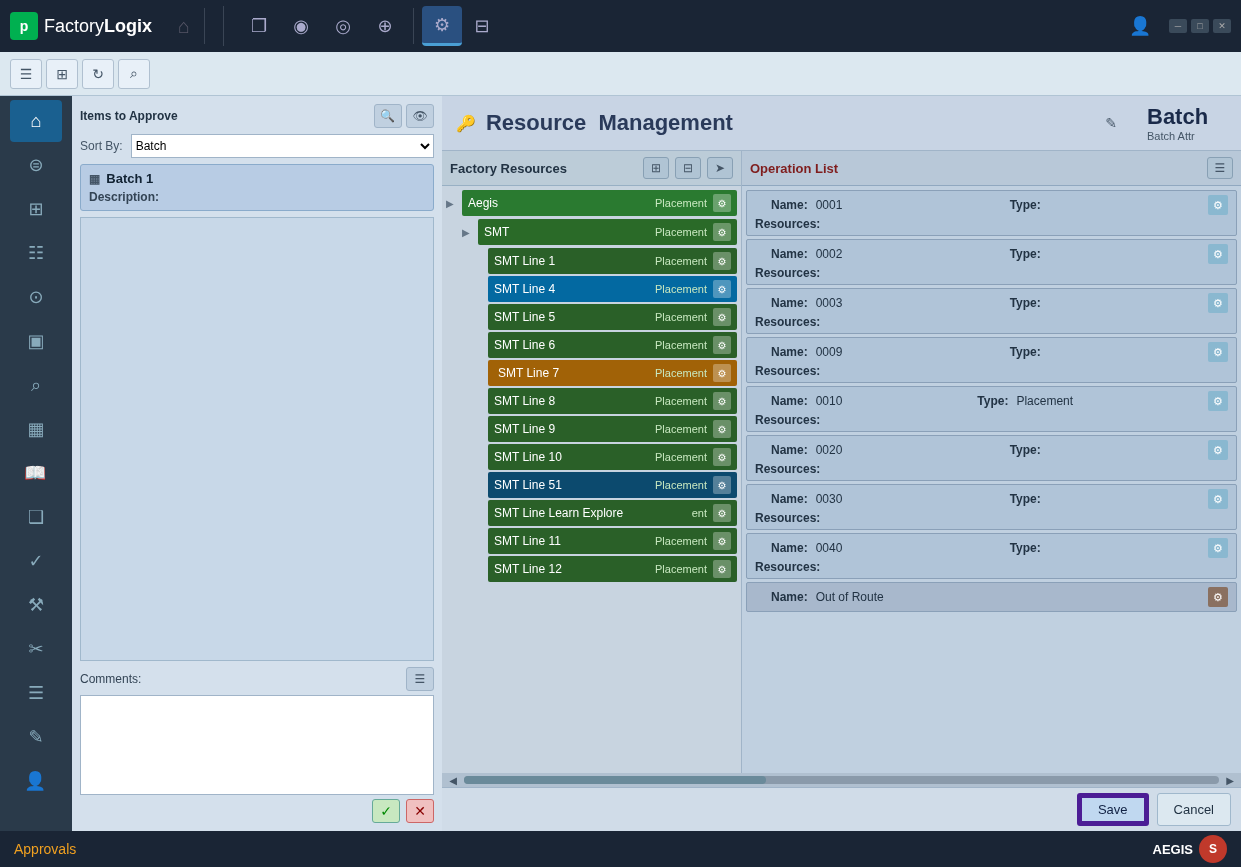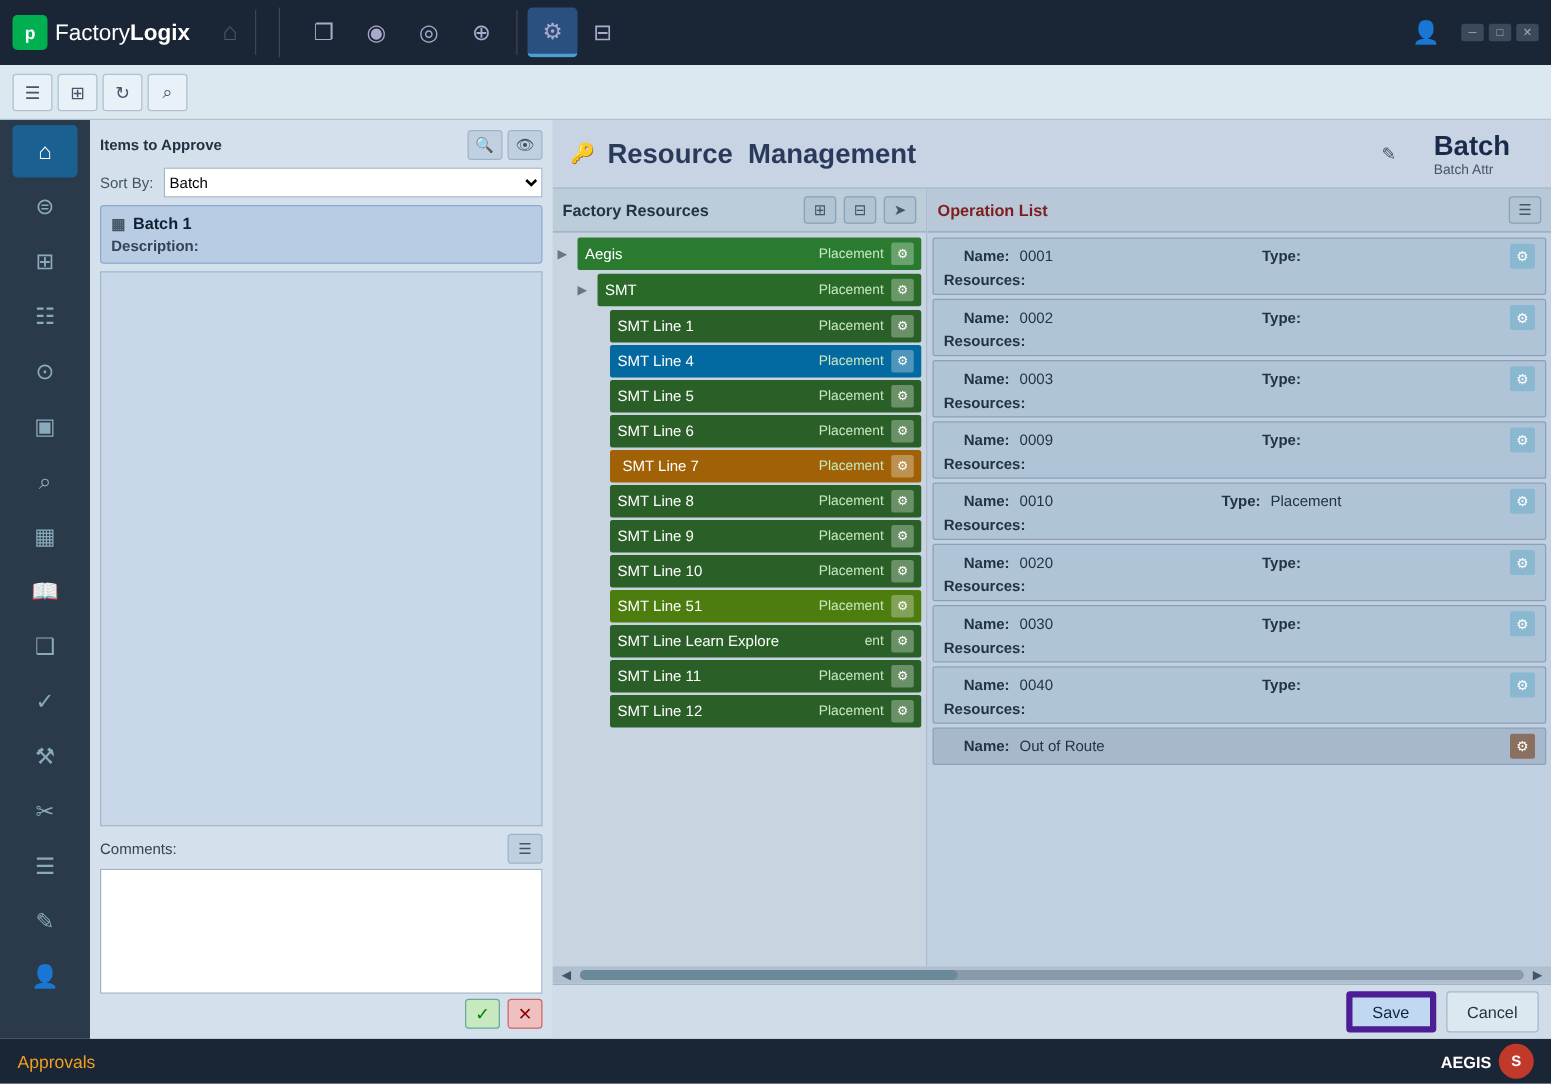--- a/index.html
+++ b/index.html
@@ -501,21 +501,21 @@
                   <div style="display:flex; align-items:center; margin-bottom:2px;">
                     <div style="width:10px;"></div>
                     <div class="fr-item-bar sub" style="flex:1; background:#2a6028;">
                       <span class="fr-item-name">SMT Line 10</span>
                       <span class="fr-item-type">Placement</span>
                       <div class="fr-item-icon">⚙</div>
                     </div>
                   </div>
                   <div style="display:flex; align-items:center; margin-bottom:2px;">
                     <div style="width:10px;"></div>
-                    <div class="fr-item-bar sub" style="flex:1; background:#4d7c0f;justify-content:center;">
+                    <div class="fr-item-bar sub" style="flex:1; background:#0c4a6e;justify-content:center;">
                       <span class="fr-item-name">SMT Line 51</span>
                       <span class="fr-item-type">Placement</span>
                       <div class="fr-item-icon">⚙</div>
                     </div>
                   </div>
                   <div style="display:flex; align-items:center; margin-bottom:2px;">
                     <div style="width:10px;"></div>
                     <div class="fr-item-bar sub" style="flex:1; background:#2a6028;">
                       <span class="fr-item-name">SMT Line Learn Explore</span>
                       <span class="fr-item-type">ent</span>

